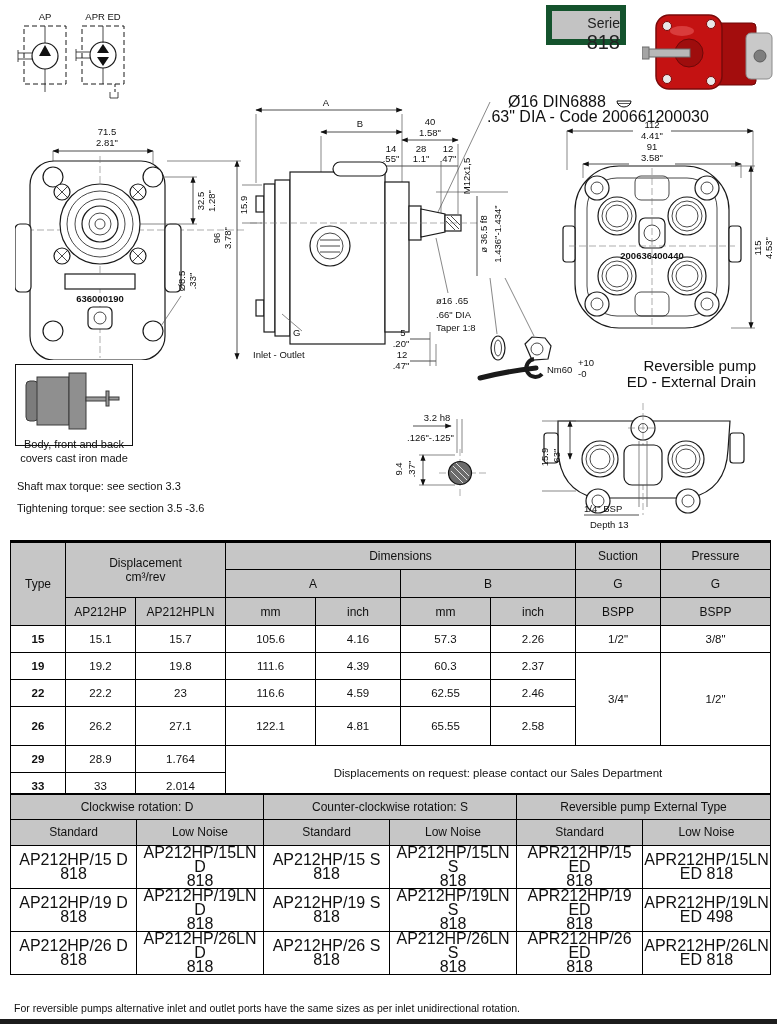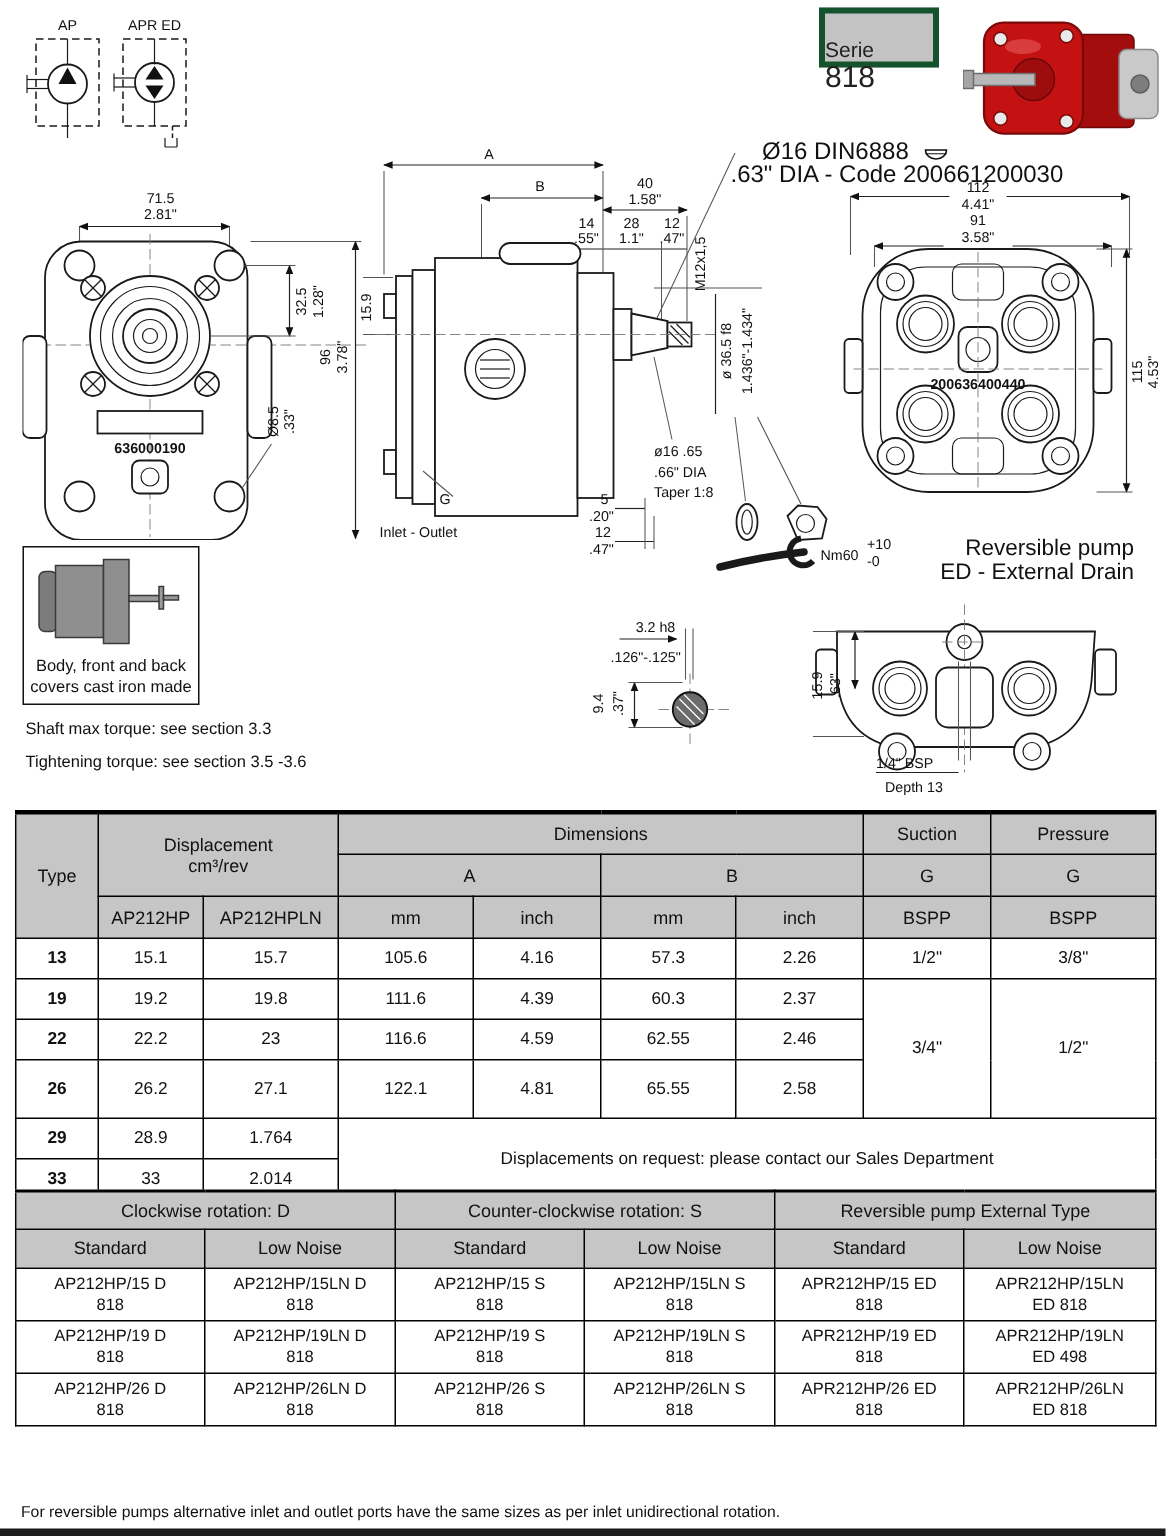--- a/index.html
+++ b/index.html
@@ -6,31 +6,31 @@
   html,body{width:777px;height:1026px}
   body{position:relative;background:#fff;font-family:"Liberation Sans",sans-serif;color:#111;overflow:hidden}
   .abs{position:absolute}
   svg{display:block}
   svg text{font-family:"Liberation Sans",sans-serif;fill:#111;font-size:9.5px}
   svg .dim{stroke:#222;stroke-width:.8;fill:none}
   svg .ext{stroke:#555;stroke-width:.7;fill:none}
   svg .out{stroke:#1a1a1a;stroke-width:1.2;fill:#fff}
   svg .thin{stroke:#1a1a1a;stroke-width:.8;fill:none}
   svg .cl{stroke:#777;stroke-width:.6;stroke-dasharray:7 3;fill:none}
-  .serie-box{background:#c3c3c3;border:4px solid #14532d;text-align:left;padding-top:16px}
+  .serie-box{background:#c3c3c3;border:6px solid #14532d;text-align:right;padding-top:4px}
   .serie-box .l1{font-size:14px;color:#222}
   .serie-box .l2{font-size:20px;color:#222}
   .note{font-size:11px;color:#111}
   .keynote{font-size:16px;line-height:15px;white-space:nowrap}
   .rev-title{font-size:15px;line-height:16px;text-align:right}
   table{border-collapse:collapse;table-layout:fixed;background:#fff}
   td{border:1px solid #000;text-align:center;vertical-align:middle;font-size:11.5px;padding:0 1px}
   .hdr td{background:#c6c6c6;font-size:12px}
   .b{font-weight:bold}
-  .ocell{font-size:11px;white-space:pre-line;line-height:14px}
+  .ocell{font-size:16px;white-space:pre-line;line-height:14px}
   .footer-bar{background:#1c1c1c}
 </style>
 </head>
 <body>
 
 <svg class="abs" style="width:0;height:0" aria-hidden="true">
   <defs>
     <marker id="arr" viewBox="0 0 10 10" refX="9" refY="5" markerWidth="8" markerHeight="8" orient="auto-start-reverse">
       <path d="M0,1 L10,5 L0,9 z" fill="#111"></path>
     </marker>
@@ -276,21 +276,21 @@
   <line x1="97" y1="50" x2="97" y2="208" class="cl"></line>
   <line x1="14" y1="128" x2="180" y2="128" class="cl"></line>
   <text x="97" y="141" text-anchor="middle" font-weight="bold" font-size="8.5">200636400440</text>
   <line x1="196" y1="48" x2="196" y2="210" class="dim" marker-start="url(#arr)" marker-end="url(#arr)"></line>
   <line x1="176" y1="48" x2="200" y2="48" class="ext"></line>
   <line x1="176" y1="210" x2="200" y2="210" class="ext"></line>
   <text x="206" y="130" text-anchor="middle" transform="rotate(-90 206 130)">115</text>
   <text x="217" y="130" text-anchor="middle" transform="rotate(-90 217 130)">4.53"</text>
 </svg>
 
-<div class="abs" style="left:15px;top:364px;width:118px;height:106px;border:1px solid #111;text-align:center">
+<div class="abs" style="left:15px;top:364px;width:118px;height:82px;border:1px solid #111;text-align:center">
   <svg width="108" height="64" viewBox="0 0 108 64" style="margin:4px auto 0">
     <rect x="6" y="12" width="12" height="40" rx="4" fill="#7c7c7c" stroke="#3a3a3a"></rect>
     <rect x="17" y="8" width="32" height="48" fill="#8f8f8f" stroke="#3a3a3a"></rect>
     <rect x="49" y="4" width="17" height="56" fill="#8f8f8f" stroke="#3a3a3a"></rect>
     <rect x="66" y="28" width="22" height="4" fill="#9a9a9a" stroke="#3a3a3a"></rect>
     <rect x="86" y="22" width="3" height="15" fill="#9a9a9a" stroke="#3a3a3a"></rect>
     <rect x="89" y="28" width="10" height="3" fill="#9a9a9a" stroke="#3a3a3a"></rect>
   </svg>
   <div class="note" style="line-height:14px;margin-top:4px">
     <span>Body, front and back</span><br>
@@ -389,21 +389,21 @@
     <td>AP212HP</td>
     <td>AP212HPLN</td>
     <td>mm</td>
     <td>inch</td>
     <td>mm</td>
     <td>inch</td>
     <td>BSPP</td>
     <td>BSPP</td>
   </tr>
   <tr style="height:27px">
-    <td class="b">13</td>
+    <td class="b">15</td>
     <td>15.1</td>
     <td>15.7</td>
     <td>105.6</td>
     <td>4.16</td>
     <td>57.3</td>
     <td>2.26</td>
     <td>1/2"</td>
     <td>3/8"</td>
   </tr>
   <tr style="height:27px">

